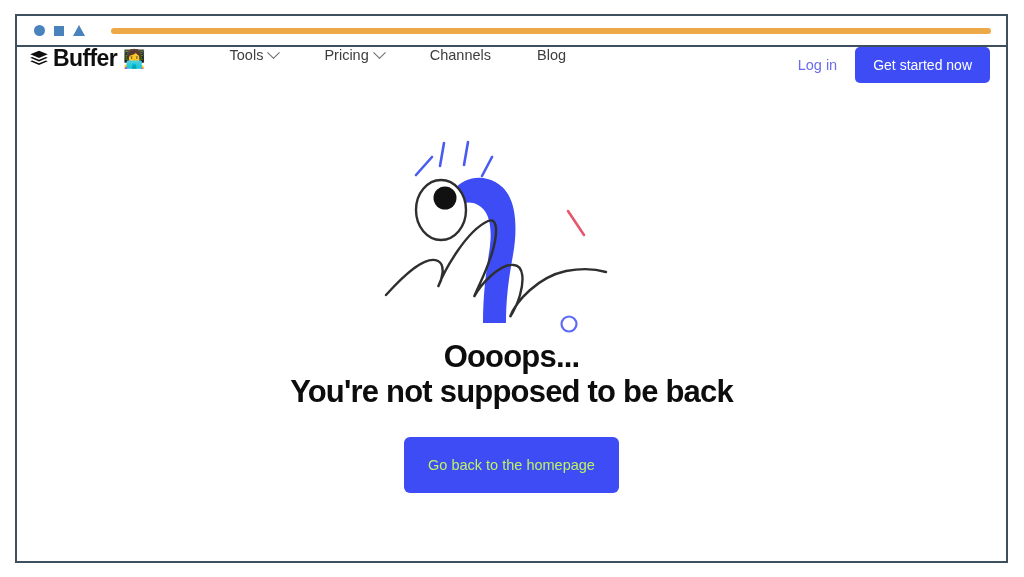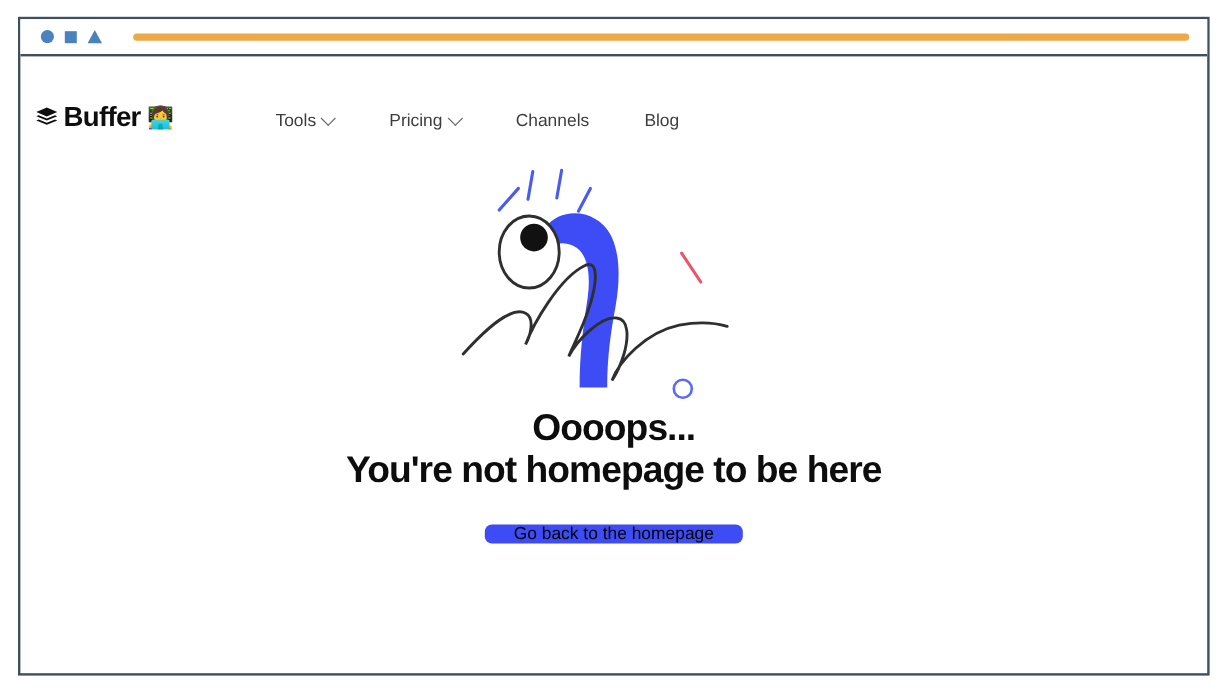--- a/index.html
+++ b/index.html
@@ -62,21 +62,21 @@
     margin-left: 26px;
     flex: 1;
     margin-right: 15px;
   }
 
   
   .site-header {
     position: relative;
     height: 62px;
     display: flex;
-    align-items: flex-end;
+    align-items: flex-start;
     padding: 0 16px 0 12px;
     box-sizing: border-box;
   }
   .logo {
     display: flex;
     align-items: center;
     gap: 4px;
     text-decoration: none;
   }
   .logo-mark {
@@ -171,25 +171,25 @@
     font-size: 31px;
     line-height: 1.12;
   }
   .headline-line2 {
     font-size: 31px;
     line-height: 1.12;
   }
   .home-button {
     margin-top: 28px;
     background: #3d4cf5;
-    color: #000000;
+    color: #bef264;
     font-size: 14.5px;
     border: none;
     border-radius: 6px;
-    padding: 0 24px;
+    padding: 20px 24px;
     cursor: pointer;
     font-family: "Liberation Sans", sans-serif;
   }
 </style>
 </head>
 <body>
 
 <div class="frame">
 
   <div class="toolbar">
@@ -222,20 +222,24 @@
         <i class="chev"></i>
       </a>
       <a class="nav-item" href="#">
         <span>Channels</span>
       </a>
       <a class="nav-item" href="#">
         <span>Blog</span>
       </a>
     </nav>
 
+    <div class="header-actions">
+      <a class="login-link" href="#">Log in</a>
+      <button class="cta-button">Get started now</button>
+    </div>
   </header>
 
   <main class="error-main">
 
     <svg class="illustration" viewBox="0 0 260 205">
 
       <g stroke="#4a5cf0" stroke-width="2.6" stroke-linecap="round">
         <line x1="34" y1="40" x2="50" y2="22"></line>
         <line x1="58" y1="31" x2="62" y2="8"></line>
         <line x1="82" y1="30" x2="86" y2="7"></line>
@@ -267,18 +271,18 @@
                C 135 170, 130 179, 128 182
                C 134 166, 156 142, 184 136
                C 200 133, 214 134, 224 137" fill="none" stroke="#2f2f2f" stroke-width="2.4" stroke-linecap="round"></path>
 
       <line x1="202" y1="100" x2="186" y2="76" stroke="#e8566b" stroke-width="2.6" stroke-linecap="round"></line>
 
       <circle cx="187" cy="189" r="7.5" fill="none" stroke="#5b6bf5" stroke-width="2.2"></circle>
     </svg>
 
     <h1 class="headline headline-line1">Oooops...</h1>
-    <h1 class="headline headline-line2">You're not homepage to be here</h1>
+    <h1 class="headline headline-line2">You're not supposed to be back</h1>
 
     <button class="home-button">Go back to the homepage</button>
   </main>
 
 </div>
 
 </body></html>

